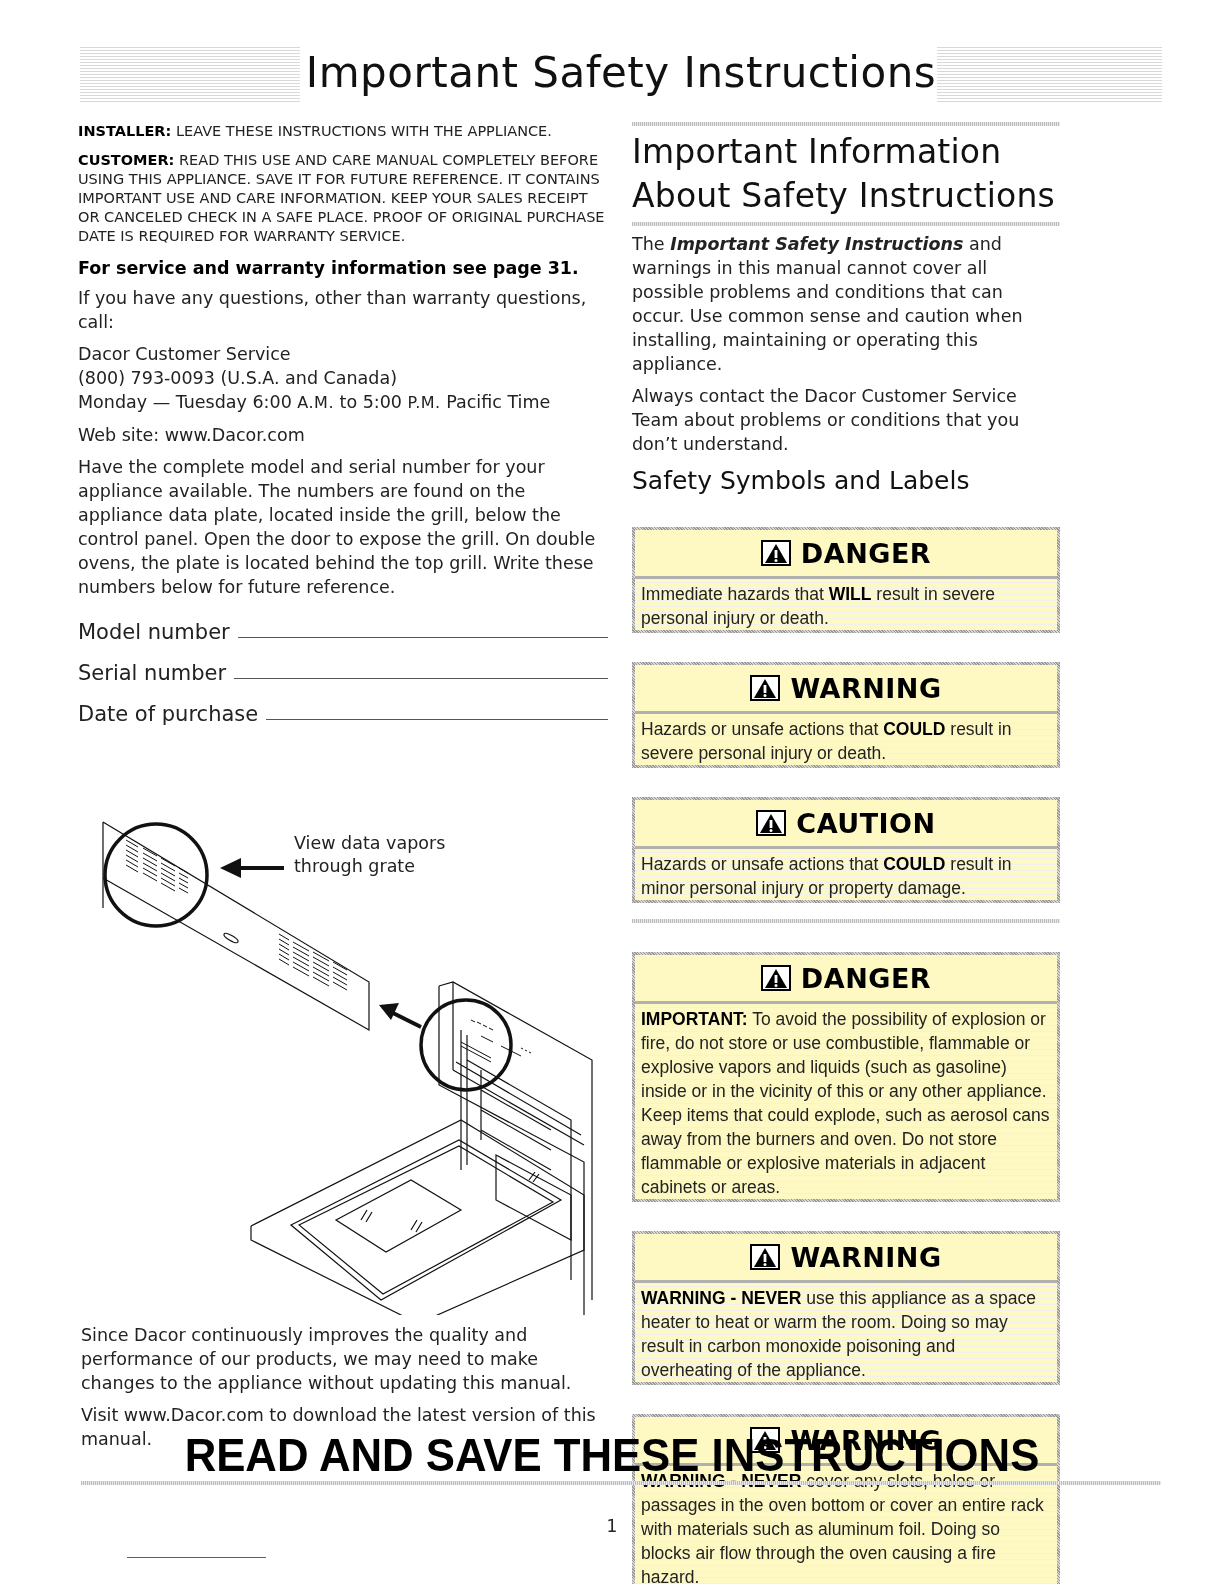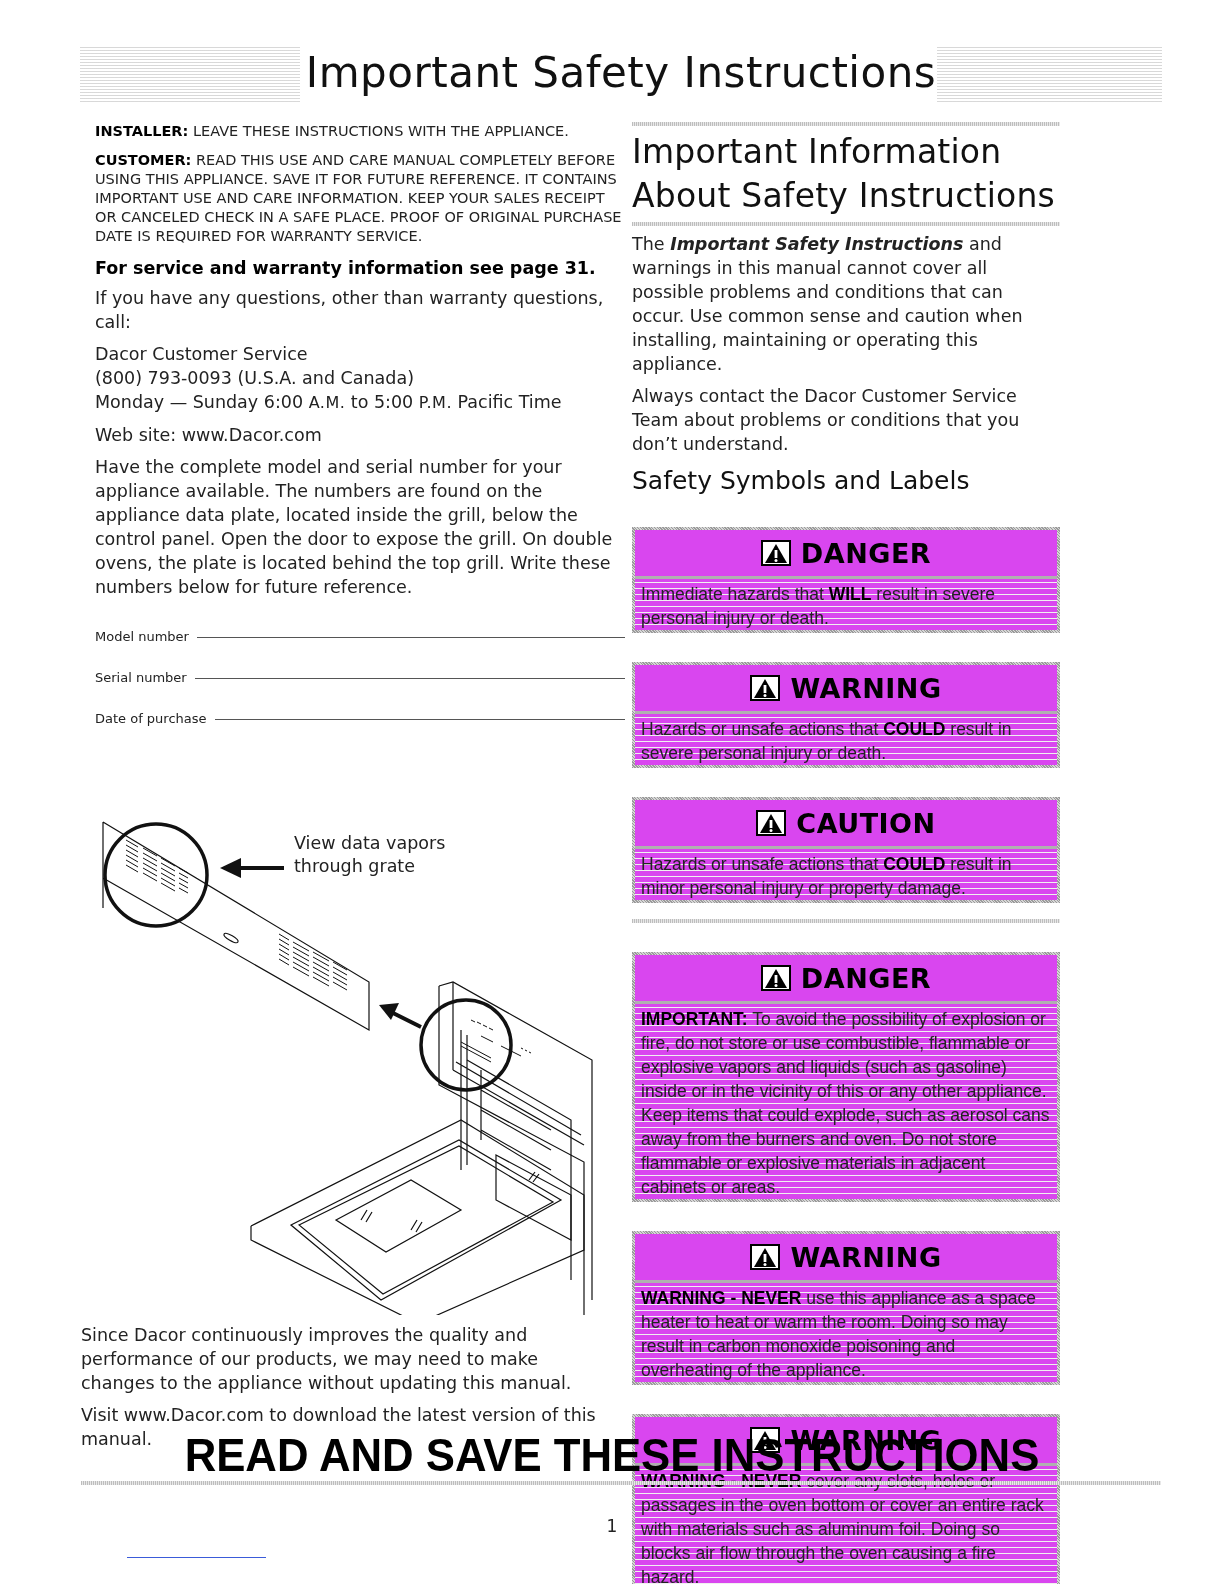--- a/index.html
+++ b/index.html
@@ -12,42 +12,42 @@
   #title-bar .fill-left, #title-bar .fill-right {
     position: absolute; top: 6px; height: 56px;
     background-image: repeating-linear-gradient(0deg, #d4d4d4 0 1px, #ffffff 1px 3px);
     opacity: .9;
   }
   #title-bar .fill-left { left: 0; width: 220px; }
   #title-bar .fill-right { right: 0; width: 225px; }
   #page-title { position: absolute; left: 0; right: 0; top: 8px; text-align: center; font-family: "DejaVu Sans", sans-serif; font-size: 42px; font-weight: normal; letter-spacing: 0.5px; margin: 0; color: #111; }
 
   
-  #left-col { position: absolute; left: 95px; top: 122px; width: 530px; }
+  #left-col { position: absolute; left: 78px; top: 122px; width: 530px; }
   .caps { font-size: 14.5px; line-height: 19px; text-transform: none; margin: 0 0 10px 0; color: #222; }
   .caps b { font-weight: bold; color: #000; }
   .body-text { font-size: 17.5px; line-height: 24px; margin: 0 0 8px 0; color: #222; }
   .bold-line { font-size: 17.5px; line-height: 24px; font-weight: bold; margin: 0 0 6px 0; color: #000; }
   .sc { font-size: 16px; letter-spacing: 0.5px; }
-  .fill-row { display: flex; align-items: flex-end; font-size: 13px; height: 41px; color: #222; }
+  .fill-row { display: flex; align-items: flex-end; font-size: 21px; height: 41px; color: #222; }
   .fill-row .line { flex: 1; border-bottom: 1.5px solid #555; margin-left: 8px; margin-bottom: 6px; }
 
   
   #diagram { position: absolute; left: 81px; top: 800px; width: 535px; height: 515px; }
   #diagram-caption { position: absolute; left: 213px; top: 32px; font-size: 17.5px; line-height: 23px; color: #222; }
 
   #left-bottom { position: absolute; left: 81px; top: 1323px; width: 530px; }
 
   
   #right-col { position: absolute; left: 632px; top: 122px; width: 428px; }
   .rule { height: 4px; margin: 0; }
   #info-heading { font-family: "DejaVu Sans", sans-serif; font-weight: normal; font-size: 33px; line-height: 44px; margin: 4px 0 4px 0; color: #111; letter-spacing: 0.2px; }
   #symbols-heading { font-family: "DejaVu Sans", sans-serif; font-weight: normal; font-size: 25px; line-height: 34px; margin: 6px 0 8px 0; color: #111; }
 
-  .sbox { border: 3px solid #a8a8a8; border-image: repeating-linear-gradient(45deg, #9a9a9a 0 1px, #d6d6d6 1px 2px) 3; background: #d946ef; margin-bottom: 13px; margin-top: 29px; }
+  .sbox { border: 3px solid #a8a8a8; border-image: repeating-linear-gradient(45deg, #9a9a9a 0 1px, #d6d6d6 1px 2px) 3; background: #fef9c3; margin-bottom: 13px; margin-top: 29px; }
   .sbox .shead { height: 46px; display: flex; align-items: center; justify-content: center; border-bottom: 3px solid #b0b0b0; }
   .sbox .shead .word { font-family: "DejaVu Sans", sans-serif; font-weight: bold; font-size: 27px; letter-spacing: 0.5px; color: #000; margin-left: 10px; }
   .sbox .sbody { padding: 3px 6px 0 6px; font-family: "Liberation Sans", sans-serif; font-size: 17.5px; line-height: 24px; color: #222;
      background-image: repeating-linear-gradient(0deg, transparent 0 5px, #f0f0f0 5px 6px); }
   .sbox .sbody b { color: #000; }
   .warn-icon { width: 30px; height: 26px; display: inline-block; }
 
   .sep { height: 4px; margin: 16px 0 22px 0; }
 
   
@@ -66,21 +66,21 @@
 </div>
 
 <div id="left-col">
   <p class="caps"><b>INSTALLER:</b><span> LEAVE THESE INSTRUCTIONS WITH THE APPLIANCE.</span></p>
   <p class="caps"><b>CUSTOMER:</b><span> READ THIS USE AND CARE MANUAL COMPLETELY BEFORE USING THIS APPLIANCE. SAVE IT FOR FUTURE REFERENCE. IT CONTAINS IMPORTANT USE AND CARE INFORMATION. KEEP YOUR SALES RECEIPT OR CANCELED CHECK IN A SAFE PLACE. PROOF OF ORIGINAL PURCHASE DATE IS REQUIRED FOR WARRANTY SERVICE.</span></p>
   <p class="bold-line">For service and warranty information see page 31.</p>
   <p class="body-text">If you have any questions, other than warranty questions, call:</p>
   <div class="body-text">
     <div>Dacor Customer Service</div>
     <div>(800) 793-0093 (U.S.A. and Canada)</div>
-    <div><span>Monday — Sunday 6:00 </span><span class="sc">A.M.</span><span> to 5:00 </span><span class="sc">P.M.</span><span> Pacific Time</span></div>
+    <div><span>Monday — Tuesday 6:00 </span><span class="sc">A.M.</span><span> to 5:00 </span><span class="sc">P.M.</span><span> Pacific Time</span></div>
   </div>
   <p class="body-text">Web site: www.Dacor.com</p>
   <p class="body-text" style="margin-bottom:4px;">Have the complete model and serial number for your appliance available. The numbers are found on the appliance data plate, located inside the grill, below the control panel. Open the door to expose the grill. On double ovens, the plate is located behind the top grill. Write these numbers below for future reference.</p>
   <div>
     <div class="fill-row">
         <span>Model number</span>
         <span class="line"></span>
       </div>
     <div class="fill-row">
         <span>Serial number</span>

